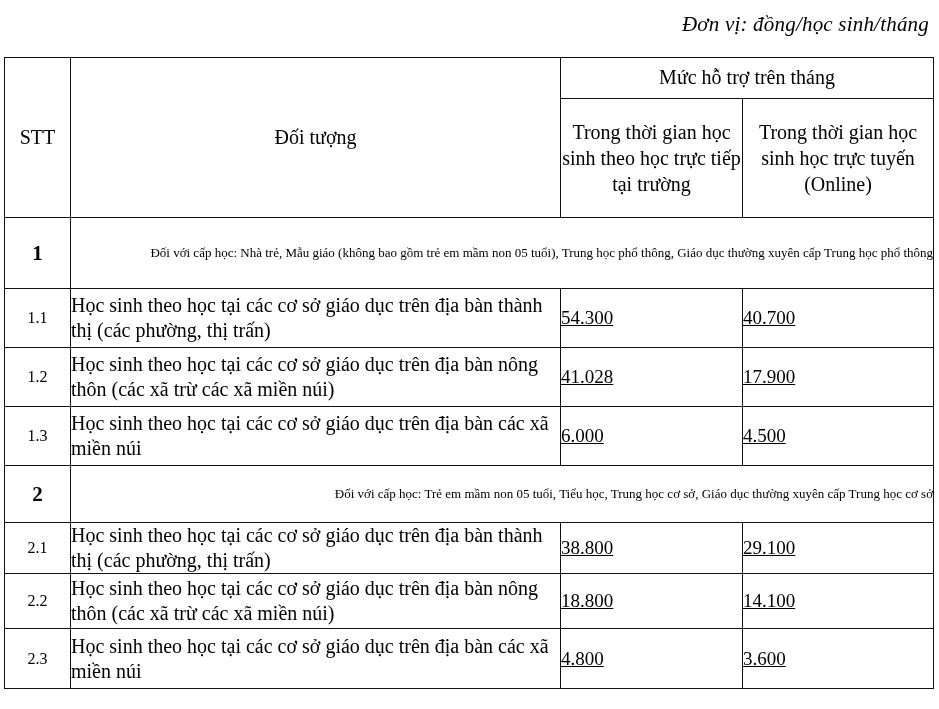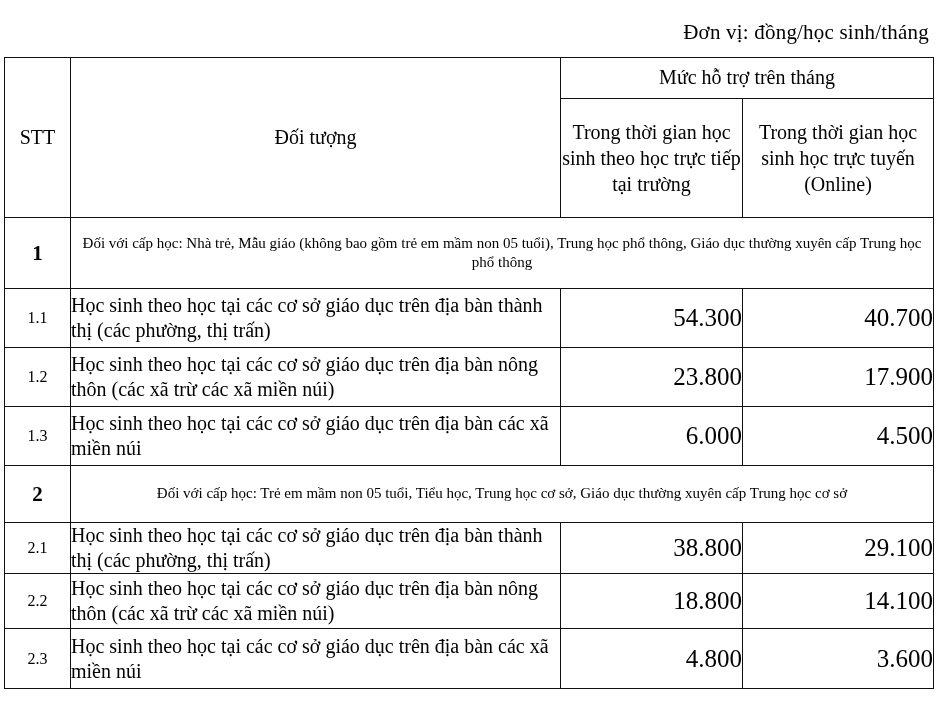--- a/index.html
+++ b/index.html
@@ -16,22 +16,23 @@
     overflow: hidden;
   }
   .page {
     position: relative;
     width: 939px;
     height: 709px;
     box-sizing: border-box;
   }
   .unit-line {
     position: absolute;
-    top: 20px;
+    top: 12px;
     right: 10px;
+    font-style: italic;
     font-size: 21px;
     letter-spacing: 0.2px;
     white-space: nowrap;
   }
   table.rate-table {
     position: absolute;
     left: 4px;
     top: 57px;
     width: 929px;
     border-collapse: collapse;
@@ -80,29 +81,30 @@
     font-size: 21px;
   }
   td.obj-cell {
     text-align: left;
     font-size: 20px;
     line-height: 1.26;
     padding: 3px 6px 4px 8px;
   }
   td.section-cell {
     font-weight: bold;
-    font-size: 15px;
+    font-size: 13px;
     line-height: 1.3;
-    text-align: center;
+    text-align: right;
     padding: 4px 6px 5px 8px;
   }
   td.val-cell {
-    text-align: right;
-    font-size: 25px;
+    text-align: left;
+    font-size: 19px;
     padding: 2px 4px;
+    text-decoration: underline;
   }
   tr.row-sec { height: 71px; }
   tr.row-item1 { height: 59px; }
   tr.row-item2 { height: 59px; }
   tr.row-item3 { height: 59px; }
   tr.row-sec2 { height: 57px; }
   tr.row-b1 { height: 51px; }
   tr.row-b2 { height: 55px; }
   tr.row-b3 { height: 60px; }
 </style>
@@ -141,21 +143,21 @@
       <tr class="row-item1">
         <td class="stt-cell">1.1</td>
         <td class="obj-cell">Học sinh theo học tại các cơ sở giáo dục trên địa bàn thành thị (các phường, thị trấn)</td>
         <td class="val-cell">54.300</td>
         <td class="val-cell">40.700</td>
       </tr>
 
       <tr class="row-item2">
         <td class="stt-cell">1.2</td>
         <td class="obj-cell">Học sinh theo học tại các cơ sở giáo dục trên địa bàn nông thôn (các xã trừ các xã miền núi)</td>
-        <td class="val-cell">23.800</td>
+        <td class="val-cell">41.028</td>
         <td class="val-cell">17.900</td>
       </tr>
 
       <tr class="row-item3">
         <td class="stt-cell">1.3</td>
         <td class="obj-cell">Học sinh theo học tại các cơ sở giáo dục trên địa bàn các xã miền núi</td>
         <td class="val-cell">6.000</td>
         <td class="val-cell">4.500</td>
       </tr>
 

